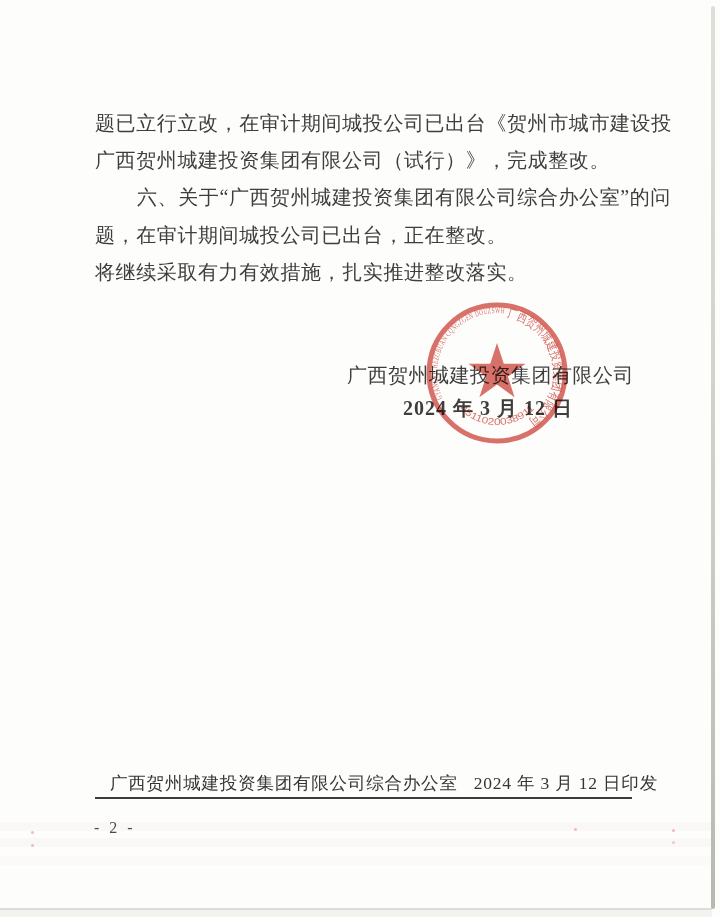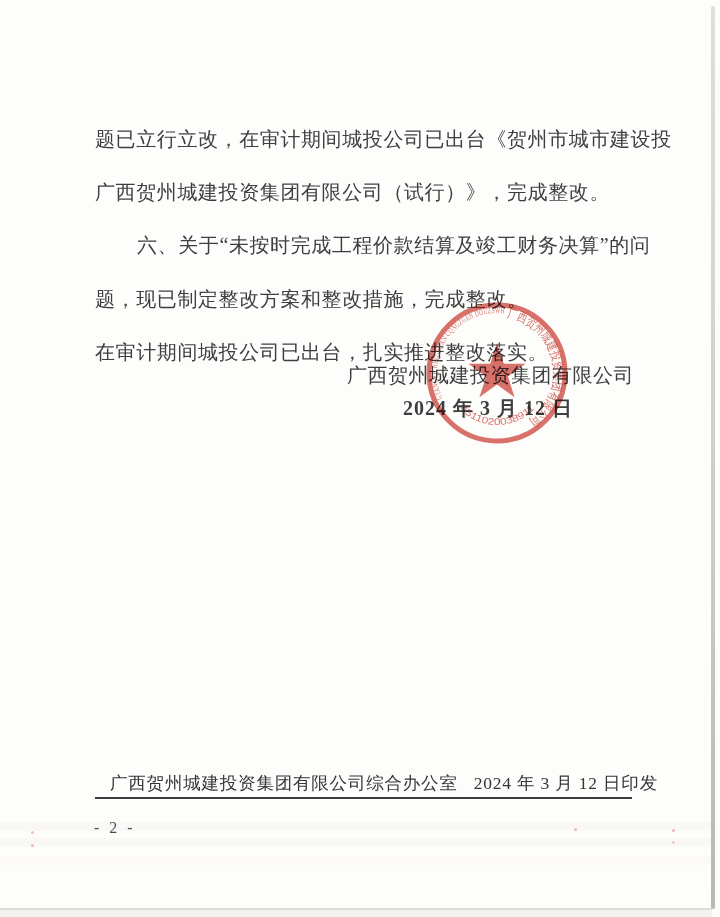--- a/index.html
+++ b/index.html
@@ -15,21 +15,21 @@
   
   .body-text {
     position: absolute;
     left: 95px; top: 105px; width: 540px;
     font-size: 20px;
     letter-spacing: 0.6px;
     line-height: 37.2px;
     color: #3e3e3e;
     text-align: justify;
   }
-  .body-line { white-space: nowrap; margin-top: 16px; }
+  .body-line { white-space: nowrap; }
   .body-line.indent { padding-left: 42px; }
 
   
   .sig-company {
     position: absolute; left: 347px; top: 362px;
     font-size: 20px; letter-spacing: 0.5px; color: #3e3e3e;
     white-space: nowrap;
   }
   .sig-date {
     position: absolute; left: 403px; top: 395px;
@@ -90,23 +90,23 @@
   }
 </style>
 </head>
 <body>
 
 <div class="page">
 
   <div class="body-text">
     <div class="body-line">题已立行立改，在审计期间城投公司已出台《贺州市城市建设投</div>
     <div class="body-line">广西贺州城建投资集团有限公司（试行）》，完成整改。</div>
-    <div class="body-line indent">六、关于“未按时完成工程价款结算及竣工财务决算”的问</div>
-    <div class="body-line">题，现已制定整改方案和整改措施，完成整改。</div>
-    <div class="body-line">在审计期间城投公司已出台，扎实推进整改落实。</div>
+    <div class="body-line indent">六、关于“广西贺州城建投资集团有限公司综合办公室”的问</div>
+    <div class="body-line">题，在审计期间城投公司已出台，正在整改。</div>
+    <div class="body-line">将继续采取有力有效措施，扎实推进整改落实。</div>
   </div>
 
   <div class="sig-company">广西贺州城建投资集团有限公司</div>
   <div class="sig-date">2024 年 3 月 12 日</div>
 
   <svg class="seal" viewBox="0 0 170 170">
     <circle cx="85" cy="85" r="68" fill="none" stroke="#cc4238" stroke-width="5" stroke-opacity="0.85"></circle>
     <path fill="#cc4238" fill-opacity="0.85" d="M85,55 L78.2,75.7 L56.5,75.7 L74.1,88.6 L67.4,109.3 L85,96.5 L102.6,109.3 L95.9,88.6 L113.5,75.7 L91.8,75.7 Z"></path>
     <defs>
       <path id="arcLatin" d="M 30.6,110.4 A 60,60 0 0 1 95.4,25.9"></path>

